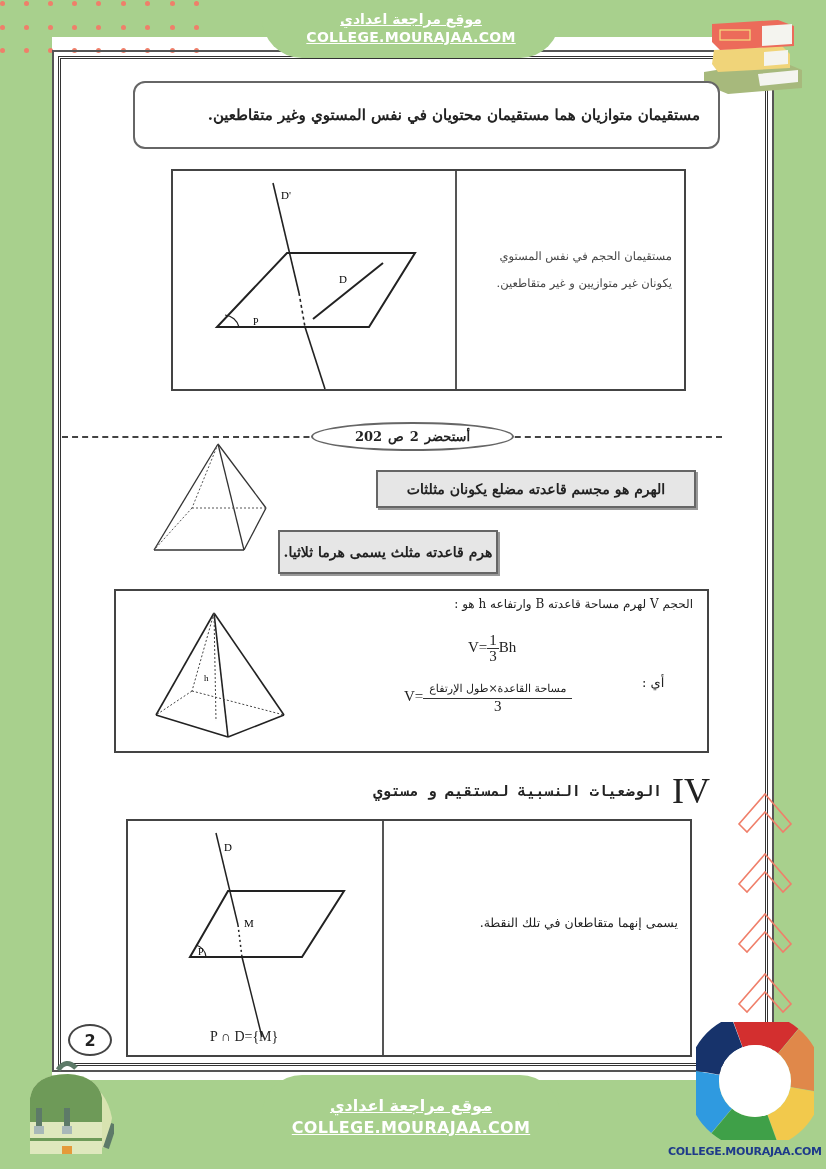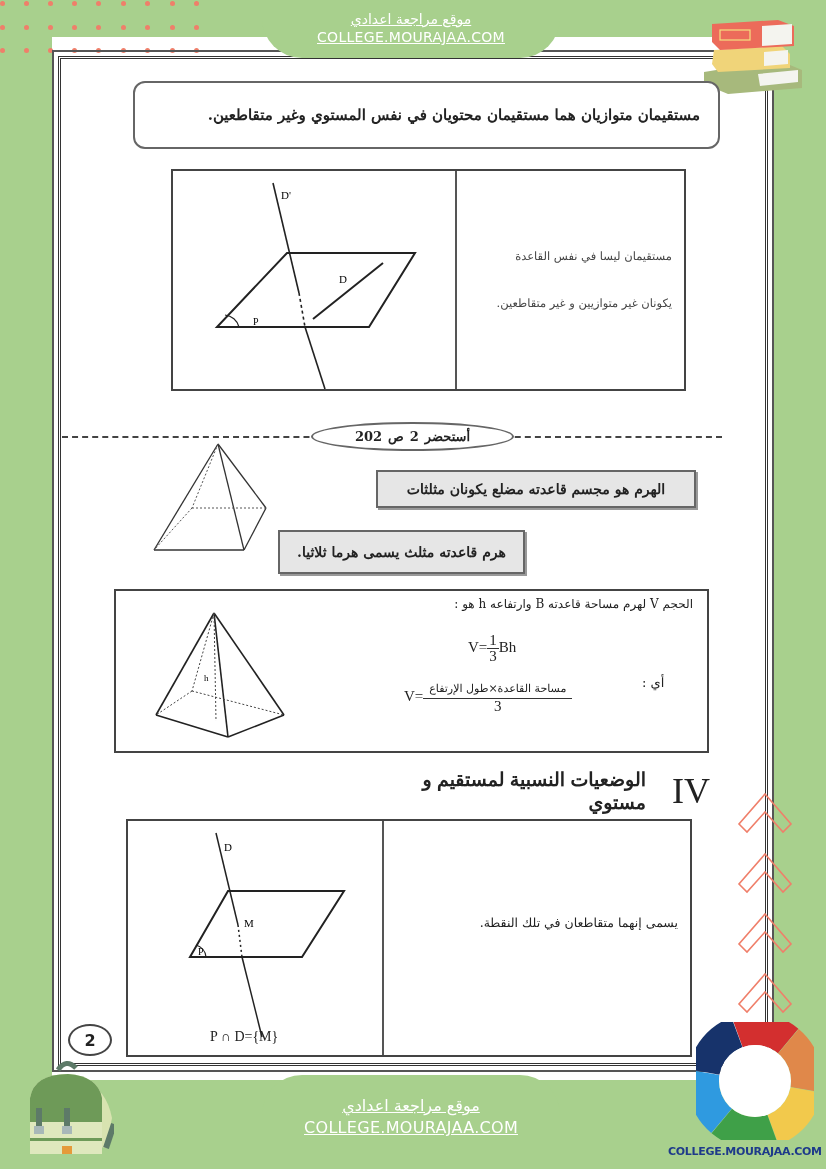--- a/index.html
+++ b/index.html
@@ -26,21 +26,21 @@
     border: 2px solid #555;
   }
   .frame-inner {
     position: absolute; left: 58px; top: 56px; width: 710px; height: 1010px;
     border: 3px double #333;
   }
 
   
   .banner {
     position: absolute; background: #a8d08d; color: #fff; text-align: center;
-    font-family: "DejaVu Sans", sans-serif; font-weight: normal;
+    font-family: "DejaVu Sans", sans-serif; font-weight: bold;
   }
   .banner-top {
     left: 262px; top: 0; width: 298px; height: 58px;
     border-radius: 0 0 40px 40px; padding-top: 10px;
   }
   .banner-bottom {
     left: 262px; top: 1075px; width: 298px; height: 94px;
     border-radius: 40px 40px 0 0; padding-top: 20px;
   }
   .banner .ar { font-size: 14px; text-decoration: underline; direction: rtl; line-height: 18px; }
@@ -73,42 +73,42 @@
     font-size: 13px; font-weight: bold; direction: rtl; gap: 6px;
   }
 
   .gray-box {
     position: absolute; background: #e6e6e6; border: 2px solid #666;
     box-shadow: 2px 2px 0 #999;
     display: flex; align-items: center; justify-content: center;
     font-size: 14px; font-weight: bold; direction: rtl;
   }
   .gb1 { left: 376px; top: 470px; width: 320px; height: 38px; }
-  .gb2 { left: 278px; top: 530px; width: 247px; height: 44px; }
+  .gb2 { left: 278px; top: 530px; width: 220px; height: 44px; }
 
   .t2 { left: 114px; top: 589px; width: 595px; height: 164px; }
   .t2 .fig-area { position: absolute; left: 0; top: 0; width: 200px; height: 160px; }
   .t2 .txt-area {
     position: absolute; right: 14px; top: 6px; width: 370px; direction: rtl;
     font-size: 12px;
   }
   .formula {
     position: absolute; font-family: "Liberation Serif", serif; font-size: 15px; direction: ltr;
   }
   .frac { display: inline-flex; flex-direction: column; align-items: center; vertical-align: middle; }
   .frac .num { border-bottom: 1px solid #333; padding: 0 2px; line-height: 15px; }
   .frac .den { line-height: 15px; }
 
   .section-title {
     position: absolute; left: 365px; top: 772px; width: 345px; height: 38px;
     display: flex; align-items: center; justify-content: flex-end; gap: 10px;
     direction: ltr;
   }
-  .section-title .ar { font-family: Liberation Sans, sans-serif; font-weight: bold; font-size: 19px; direction: rtl; }
-  .section-title .roman { font-family: "Liberation Serif", serif; font-size: 36px; margin-left: 16px; }
+  .section-title .ar { font-family: Liberation Mono, monospace; font-weight: bold; font-size: 15px; direction: rtl; }
+  .section-title .roman { font-family: "Liberation Serif", serif; font-size: 36px; }
 
   .t3 { left: 126px; top: 819px; width: 566px; height: 238px; }
   .t3 .cell-fig { width: 256px; }
   .t3 .cell-text { flex: 1; padding: 82px 12px 0 6px; font-size: 12.5px; line-height: 40px; }
 
   .page-num {
     position: absolute; left: 68px; top: 1024px; width: 44px; height: 32px;
     border: 2px solid #444; border-radius: 50%; background: #fff;
     display: flex; align-items: center; justify-content: center;
     font-family: "DejaVu Sans", sans-serif; font-weight: bold; font-size: 16px;
@@ -185,22 +185,22 @@
       <line x1="126" y1="122" x2="132" y2="156" stroke="#222" stroke-width="1.6" stroke-dasharray="3,3"></line>
       <line x1="132" y1="156" x2="152" y2="218" stroke="#222" stroke-width="1.6"></line>
       <line x1="140" y1="148" x2="210" y2="92" stroke="#222" stroke-width="2"></line>
       <path d="M52 144 A 16 16 0 0 1 66 156" fill="none" stroke="#222" stroke-width="1.2"></path>
       <text x="108" y="28" font-family="Liberation Serif, serif" font-size="11">D'</text>
       <text x="166" y="112" font-family="Liberation Serif, serif" font-size="11">D</text>
       <text x="80" y="154" font-family="Liberation Serif, serif" font-size="10">P</text>
     </svg>
   </div>
   <div class="cell-text">
-    <div>مستقيمان ليسا في نفس القاعدة</div>
-    <div style="margin-top:20px">يكونان غير متوازيين و غير متقاطعين.</div>
+    <div>مستقيمان الحجم في نفس المستوي</div>
+    <div style="">يكونان غير متوازيين و غير متقاطعين.</div>
   </div>
 </div>
 
 <div class="dashed-line"></div>
 <div class="oval">
   <span>أستحضر</span>
   <span>2</span>
   <span>ص</span>
   <span>202</span>
 </div>

